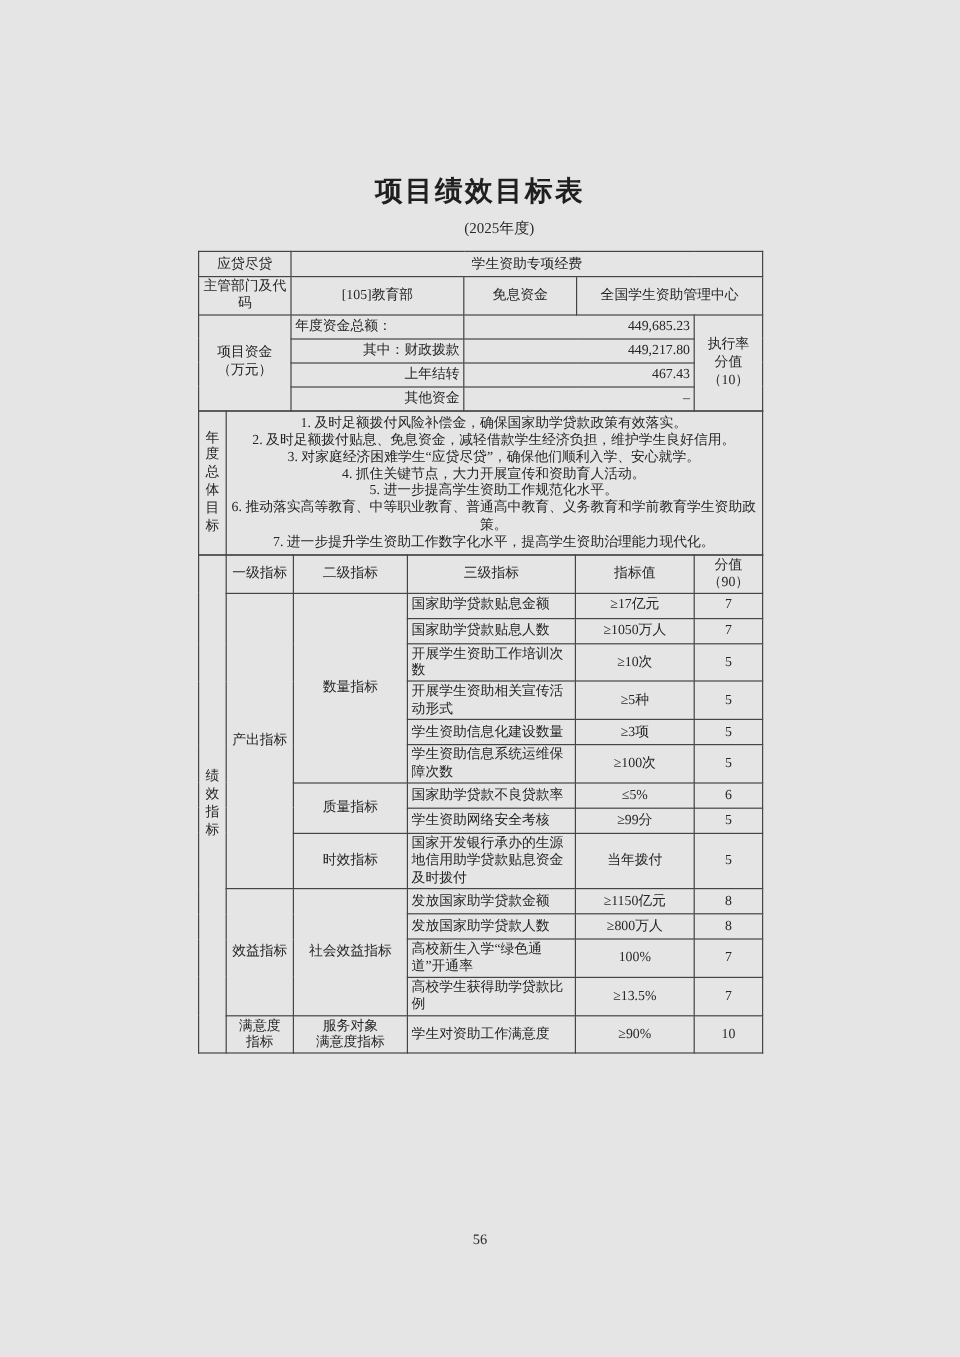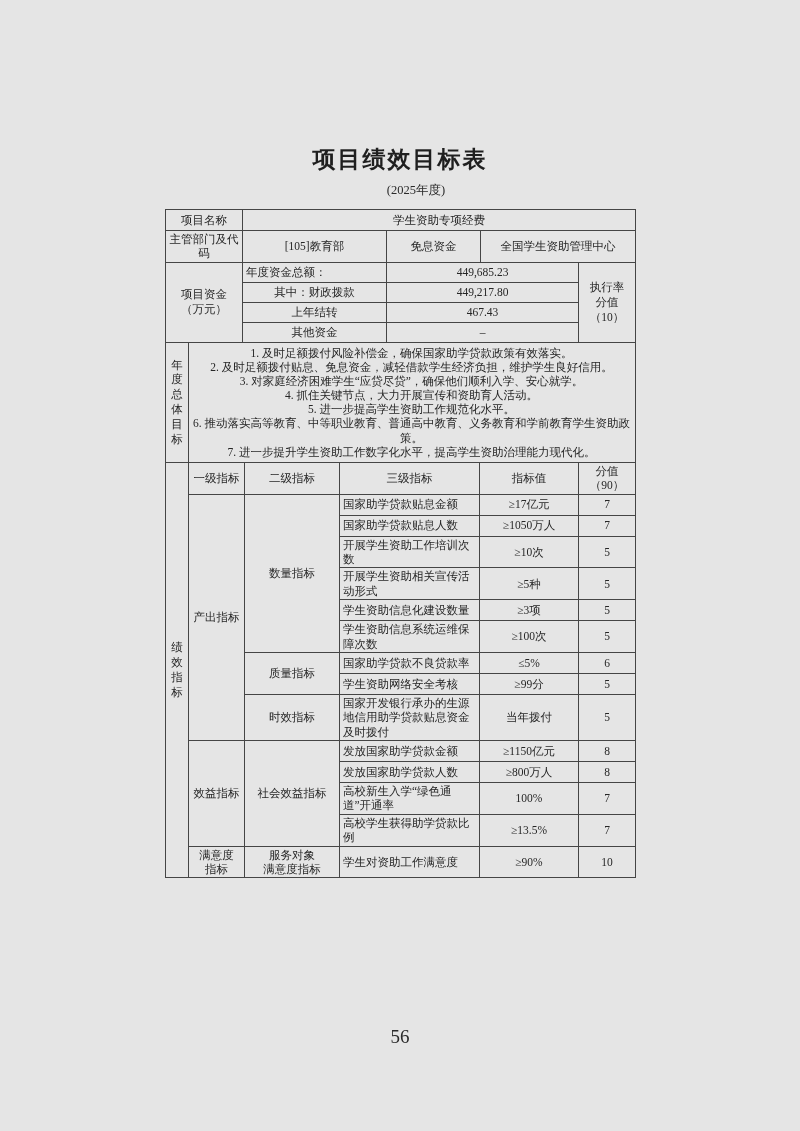--- a/index.html
+++ b/index.html
@@ -42,21 +42,21 @@
   table + table { margin-top:-1px; }
   td {
     border:1px solid #454545;
     padding:1px 3px;
     vertical-align:middle;
     text-align:center;
     line-height:1.25;
     overflow:hidden;
   }
   .al { text-align:left; }
-  .ar { text-align:center; }
+  .ar { text-align:right; }
   .pre { white-space:pre-line; }
   .vlabel {
     white-space:pre-line;
     text-align:center;
     line-height:1.3;
     padding:1px 2px;
     font-size:11.5px;
   }
   .goals-cell {
     text-align:center;
@@ -68,21 +68,21 @@
   tr.r21 td { height:21px; }
   tr.r20 td { height:20px; }
   tr.r28 td { height:28px; }
   tr.r30 td { height:30px; }
   .name-cell { text-align:left; }
   .page-number {
     position:absolute;
     left:0; right:0;
     top:1026px;
     text-align:center;
-    font-size:19px;
+    font-size:12px;
     color:#2a2a2a;
   }
 </style>
 </head>
 <body>
 
 <div class="page">
 
   <div class="doc-title">项目绩效目标表</div>
   <div class="doc-subtitle">(2025年度)</div>
@@ -92,21 +92,21 @@
     <table>
       <colgroup>
         <col style="width:77px">
           <col style="width:144px">
           <col style="width:94px">
           <col style="width:98px">
           <col style="width:57px">
       </colgroup>
       <tbody>
           <tr class="r21">
-        <td>项目名称</td>
+        <td>应贷尽贷</td>
         <td colspan="4">学生资助专项经费</td>
       </tr>
       <tr class="r21">
         <td>主管部门及代码</td>
         <td>[105]教育部</td>
         <td>免息资金</td>
         <td colspan="2">全国学生资助管理中心</td>
       </tr>
       <tr class="r20">
         <td rowspan="4" class="vlabel">项目资金

